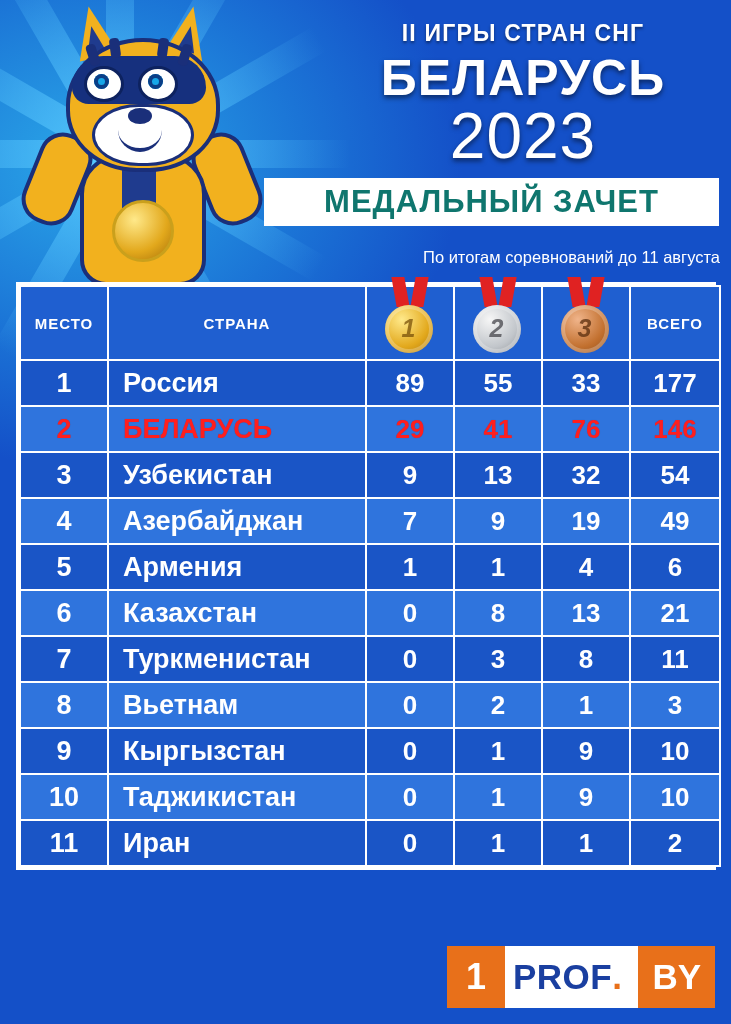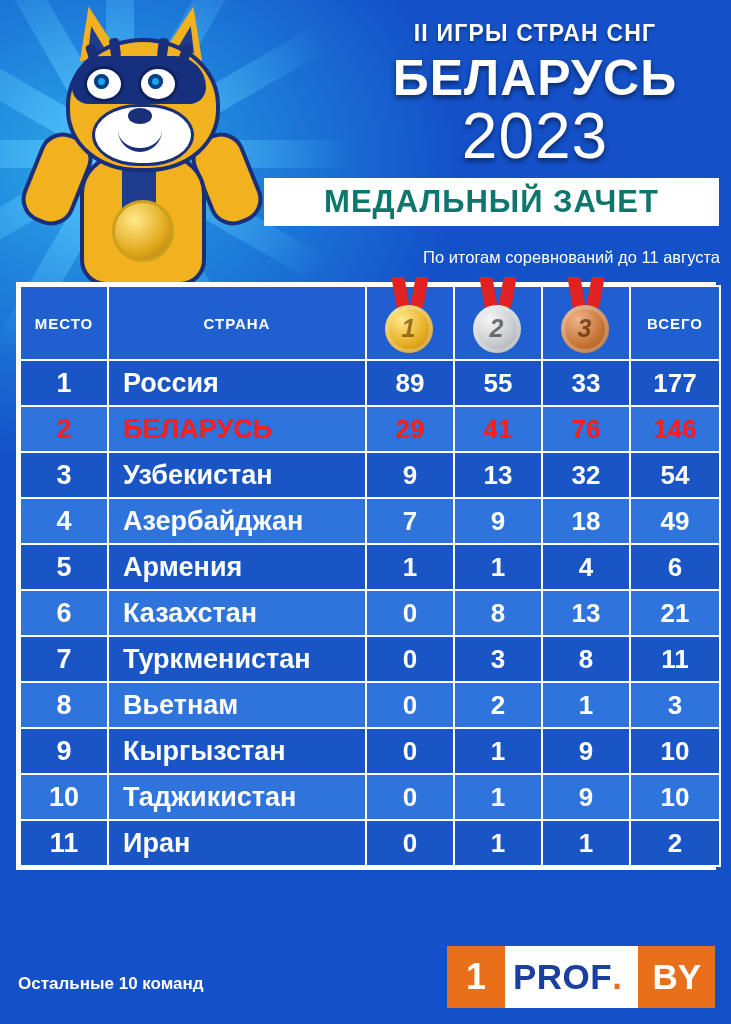--- a/index.html
+++ b/index.html
@@ -36,21 +36,21 @@
     left: 180px;
     top: 180px;
     width: 230px;
     height: 28px;
     background: linear-gradient(90deg, rgba(90,200,255,.85), rgba(40,140,230,0));
     transform-origin: 0 50%;
     border-radius: 3px;
   }
   .header {
     position: absolute;
-    left: 340px;
+    left: 328px;
     top: 20px;
     width: 390px;
     text-align: center;
     color: #fff;
   }
   .header .line1 {
     font-size: 23px;
     font-weight: bold;
     letter-spacing: 1.2px;
     text-shadow: 0 2px 3px rgba(0,0,0,.45);
@@ -435,21 +435,21 @@
             <td class="cell-gold">9</td>
             <td class="cell-silver">13</td>
             <td class="cell-bronze">32</td>
             <td class="cell-total">54</td>
           </tr>
           <tr class="row-light">
             <td class="cell-place">4</td>
             <td class="cell-country">Азербайджан</td>
             <td class="cell-gold">7</td>
             <td class="cell-silver">9</td>
-            <td class="cell-bronze">18</td>
+            <td class="cell-bronze">19</td>
             <td class="cell-total">49</td>
           </tr>
           <tr class="row-dark">
             <td class="cell-place">5</td>
             <td class="cell-country">Армения</td>
             <td class="cell-gold">1</td>
             <td class="cell-silver">1</td>
             <td class="cell-bronze">4</td>
             <td class="cell-total">6</td>
           </tr>
@@ -499,21 +499,20 @@
             <td class="cell-gold">0</td>
             <td class="cell-silver">1</td>
             <td class="cell-bronze">1</td>
             <td class="cell-total">2</td>
           </tr>
         </tbody>
     </table>
   </div>
 
   <div class="footer-note">
-    <div>Остальные 10 команд</div>
   </div>
 
   <div class="logo">
     <div class="one">1</div>
     <div class="prof">PROF</div>
     <div class="dot">.</div>
     <div class="by">BY</div>
   </div>
 
 </div>

